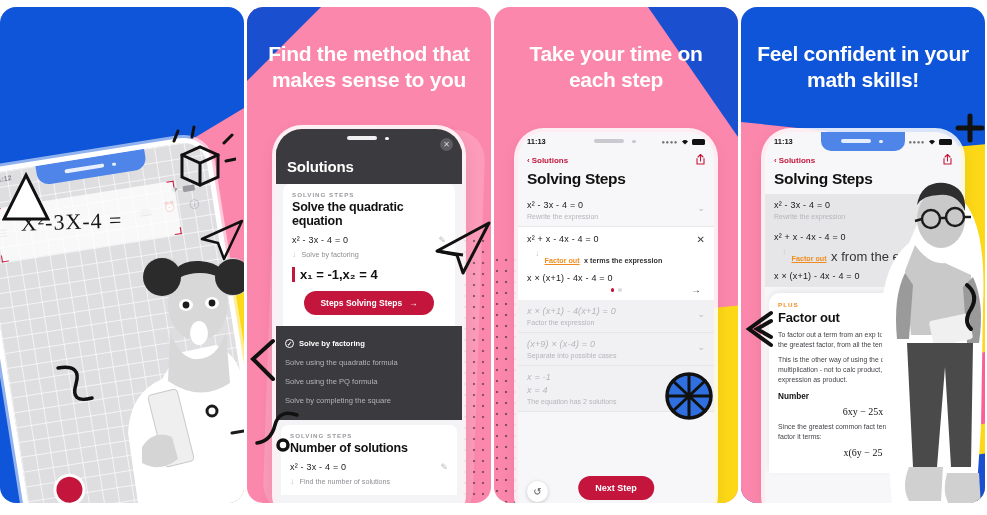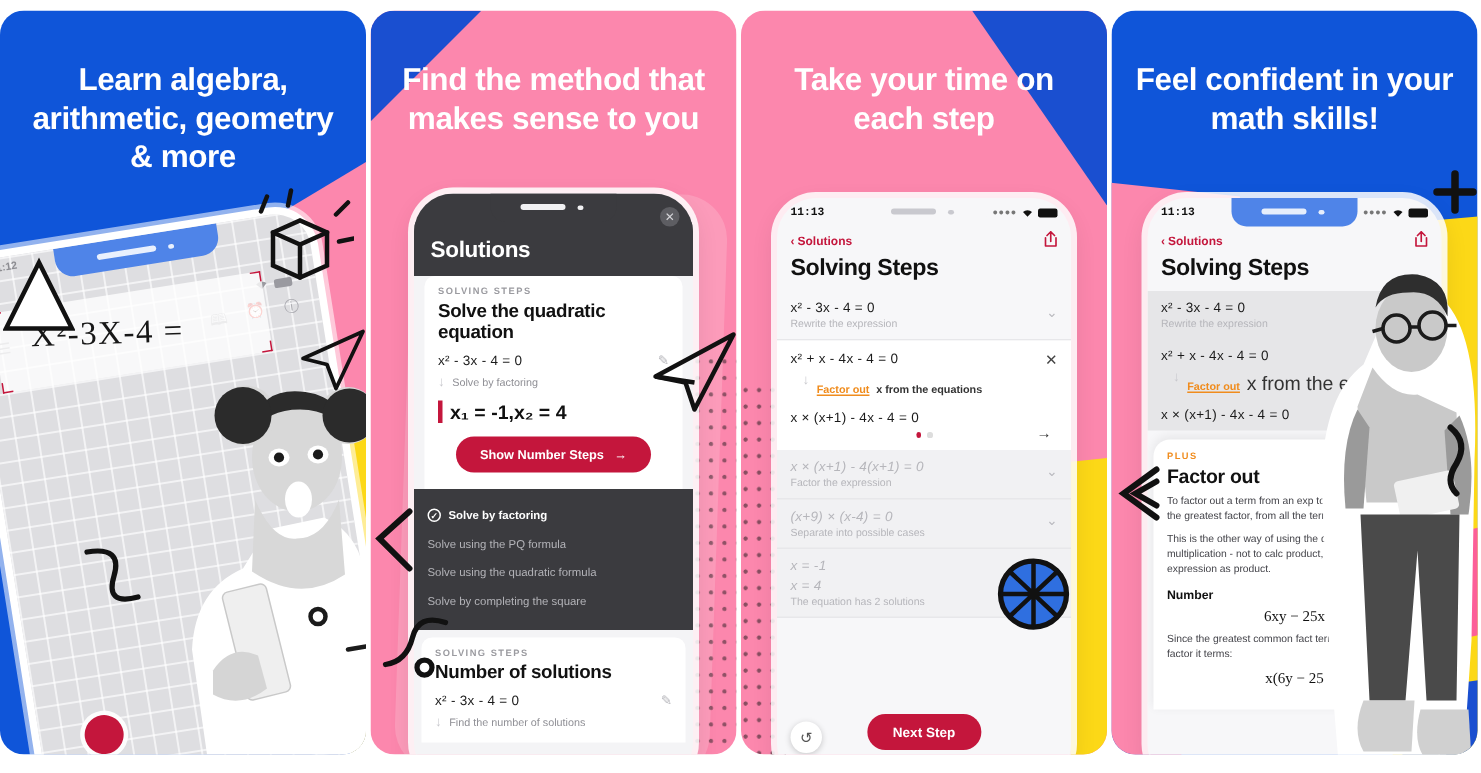--- a/index.html
+++ b/index.html
@@ -131,21 +131,21 @@
     position: absolute;
     z-index: 12;
     background: #f4f4f6;
     border-radius: 26px;
     overflow: hidden;
     box-shadow: 0 0 0 4px rgba(255,255,255,.85), 0 6px 18px rgba(0,0,0,.12);
   }
   .statusbar {
     height: 19px; position: relative;
     display: flex; align-items: center;
-    padding: 0 9px; font-size: 7.5px; font-weight: 700; color: #111; font-family: Liberation Mono, monospace;
+    padding: 0 9px; font-size: 7.5px; font-weight: 700; color: #111;
   }
   .sb-time { width: 34px; }
   .sb-notch {
     position: absolute; left: 50%; transform: translateX(-50%); top: 0;
     width: 84px; height: 19px; border-bottom-left-radius: 10px; border-bottom-right-radius: 10px;
   }
   .sb-notch .speaker {
     position: absolute; left: 20px; top: 7px; width: 30px; height: 4px;
     border-radius: 2px; background: #c9c9cf;
   }
@@ -329,23 +329,20 @@
 </head>
 <body>
 
 <div class="gallery">
 
   <div class="panel">
     <div class="bg bg-blue"></div>
     <div class="p1-pink"></div>
     <div class="p1-yellow"></div>
 
-    <div class="headline" style="white-space:pre-line">Learn algebra,
-arithmetic, geometry
-&amp; more</div>
 
     <div class="p1-phone">
       <div class="p1-grid"></div>
       <div class="p1-topbar"></div>
       <div class="p1-notch">
         <div style="position:absolute;left:28px;top:8px;width:40px;height:4px;border-radius:2px;background:#e9f0fd"></div>
         <div style="position:absolute;left:76px;top:8.5px;width:3.5px;height:3.5px;border-radius:50%;background:#e9f0fd"></div>
       </div>
       <div class="p1-time">11:12</div>
       <div style="position:absolute;right:16px;top:42px;display:flex;gap:4px;align-items:center;">
@@ -456,32 +453,32 @@
         <div class="arrow-down-note">
           <div class="v-arrow">↓</div>
           <div class="note-text">Solve by factoring</div>
         </div>
         <div class="answer">
           <span>x₁ = -1</span>
           <span>,</span>
           <span>x₂ = 4</span>
         </div>
         <div class="btn-pill">
-          <span>Show Number Steps</span>
+          <span>Steps Solving Steps</span>
           <span>→</span>
         </div>
       </div>
 
       <div class="methods">
         <div class="method active">
           <span class="check">✓</span>
           <span>Solve by factoring</span>
         </div>
+        <div class="method">Solve using the quadratic formula</div>
         <div class="method">Solve using the PQ formula</div>
-        <div class="method">Solve using the quadratic formula</div>
         <div class="method">Solve by completing the square</div>
       </div>
 
       <div class="card-white" style="margin:5px 5px 0 5px;border-radius:7px 7px 0 0">
         <div class="kicker">SOLVING STEPS</div>
         <div class="card-title">Number of solutions</div>
         <div class="row-eq">
           <div class="eq">x² - 3x - 4 = 0</div>
           <div class="pencil">✎</div>
         </div>
@@ -550,21 +547,21 @@
         <div class="chev">⌄</div>
       </div>
 
       <div class="step-open">
         <div class="eq red">x² + x - 4x - 4 = 0</div>
         <div class="x-close">✕</div>
         <div class="arrow-down-note" style="padding-left:8px">
           <div class="v-arrow">↓</div>
           <div>
             <span class="factor-link">Factor out</span>
-            <span style="font-size:7.2px;color:#333;font-weight:700">x from the equations</span>
+            <span style="font-size:7.2px;color:#333;font-weight:700">x terms the expression</span>
           </div>
         </div>
         <div class="eq red" style="margin-top:6px">x × (x+1) - 4x - 4 = 0</div>
         <div class="pager">
           <span class="pdot on"></span>
           <span class="pdot"></span>
           <span class="go">→</span>
         </div>
       </div>
 

